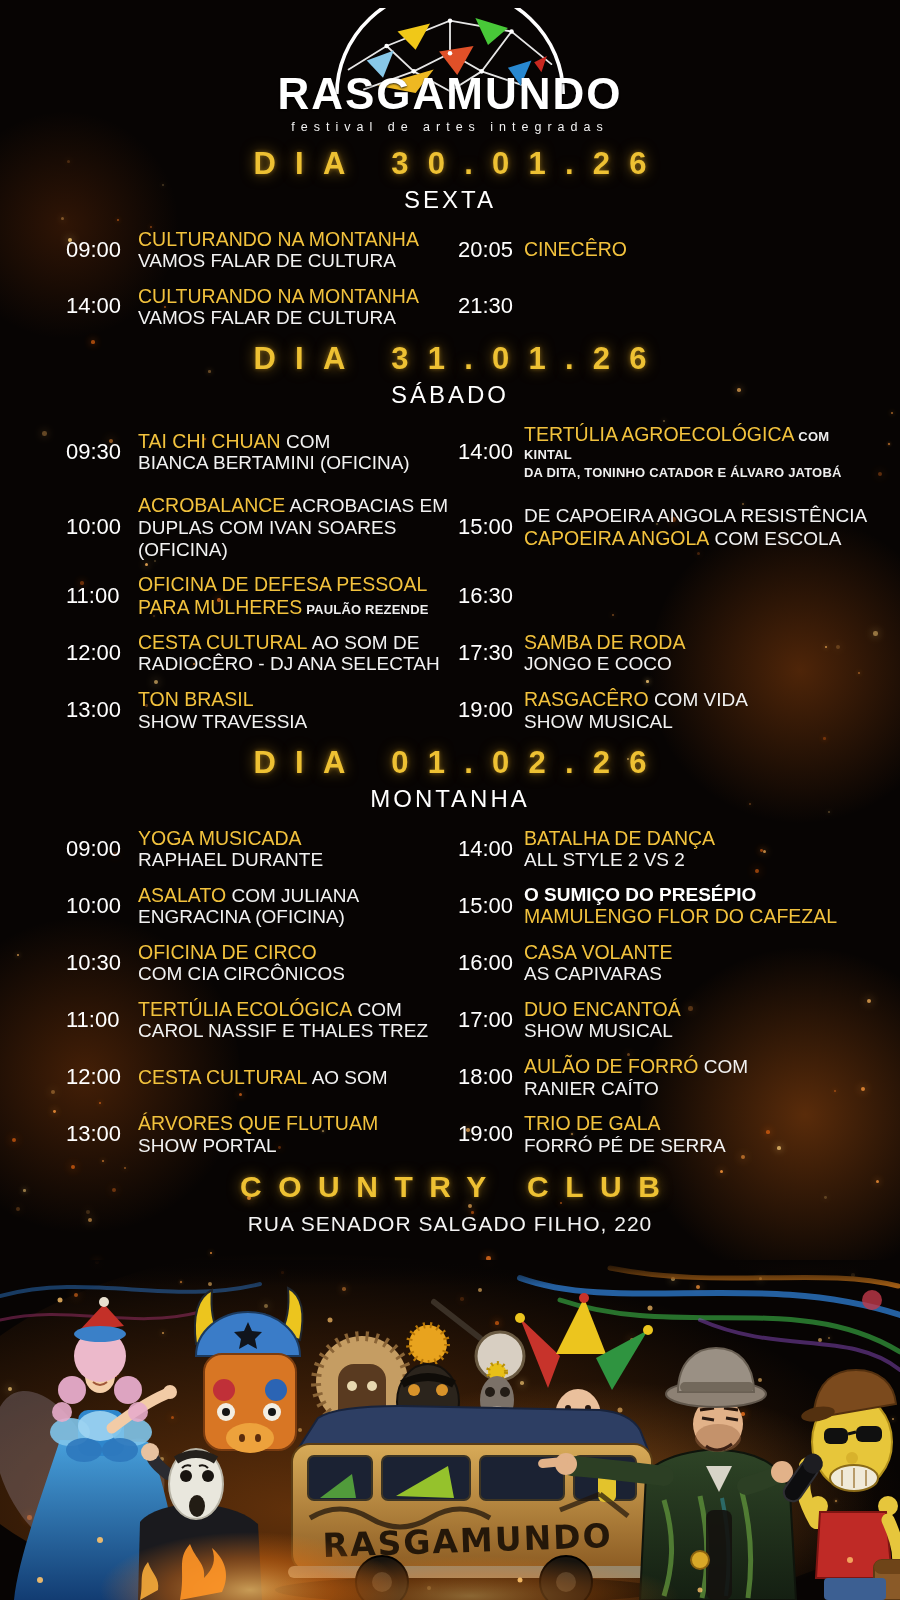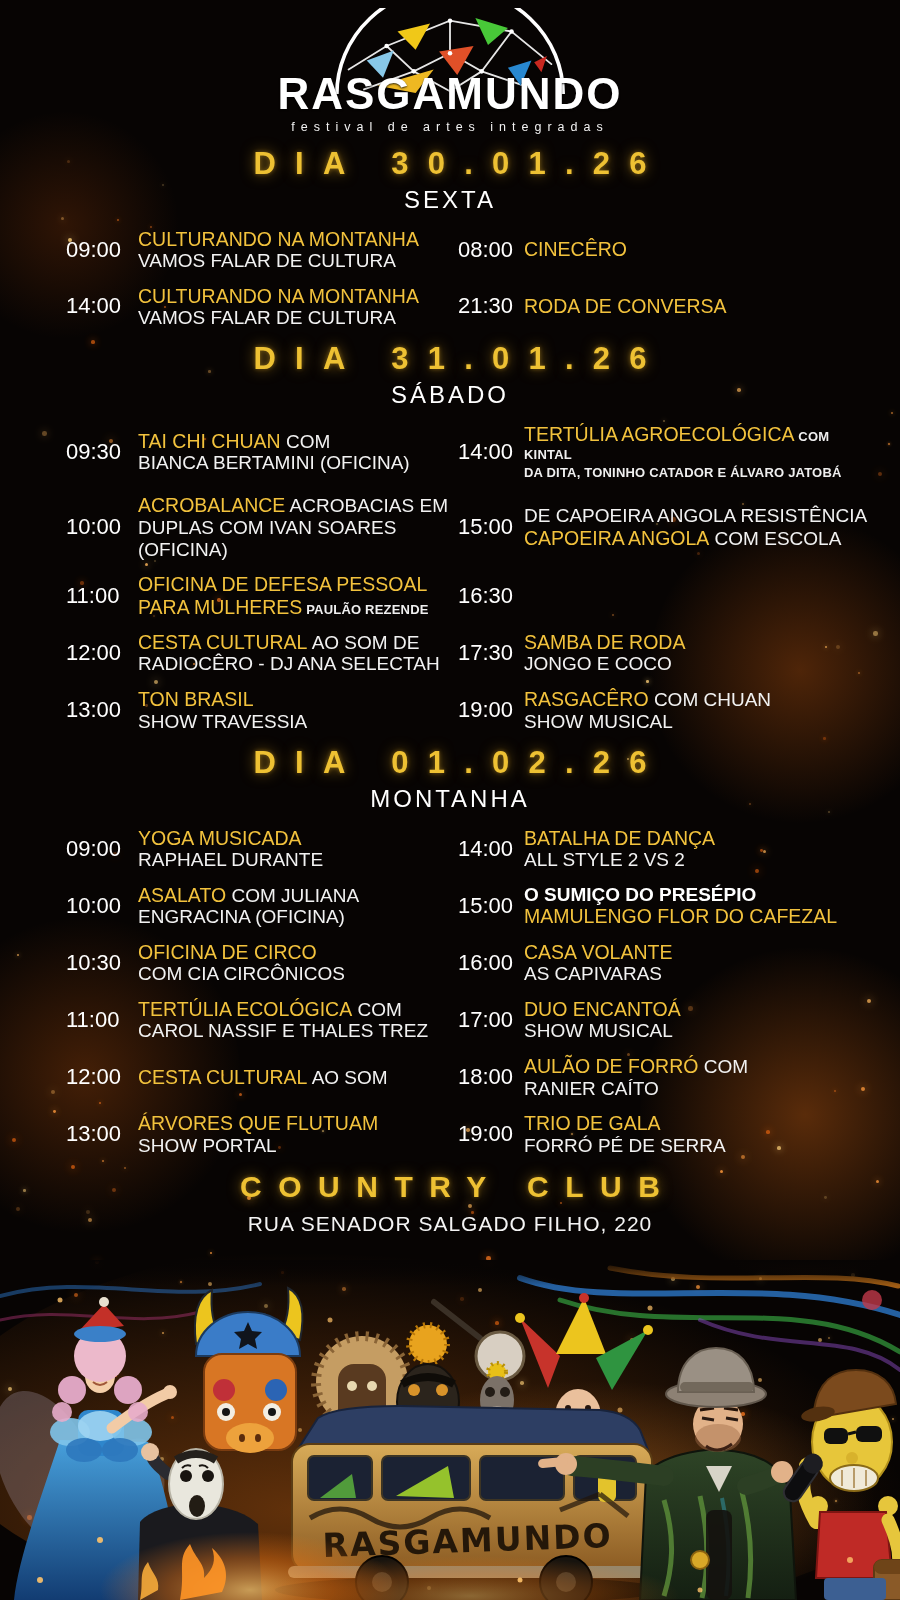--- a/index.html
+++ b/index.html
@@ -221,35 +221,32 @@
         <section class="day-block">
           <div class="day-date">DIA 30.01.26</div>
           <div class="weekday">SEXTA</div>
           <div class="rows">
             <div class="row">
               <div class="cell-time">09:00</div>
               <div class="cell-text">
                 <div class="line"><span class="seg-title">CULTURANDO NA MONTANHA</span></div>
                 <div class="line"><span class="seg-normal">VAMOS FALAR DE CULTURA</span></div>
               </div>
-              <div class="cell-time">08:00</div>
+              <div class="cell-time">20:05</div>
               <div class="cell-text">
                 <div class="line"><span class="seg-title">CINECÊRO</span></div>
               </div>
             </div>
             <div class="row">
               <div class="cell-time">14:00</div>
               <div class="cell-text">
                 <div class="line"><span class="seg-title">CULTURANDO NA MONTANHA</span></div>
                 <div class="line"><span class="seg-normal">VAMOS FALAR DE CULTURA</span></div>
               </div>
               <div class="cell-time">21:30</div>
-              <div class="cell-text">
-                <div class="line"><span class="seg-title">RODA DE CONVERSA</span></div>
-              </div>
             </div>
           </div>
         </section>
         <section class="day-block">
           <div class="day-date">DIA 31.01.26</div>
           <div class="weekday">SÁBADO</div>
           <div class="rows">
             <div class="row">
               <div class="cell-time">09:30</div>
               <div class="cell-text">
@@ -295,21 +292,21 @@
               </div>
             </div>
             <div class="row">
               <div class="cell-time">13:00</div>
               <div class="cell-text">
                 <div class="line"><span class="seg-title">TON BRASIL</span></div>
                 <div class="line"><span class="seg-normal">SHOW TRAVESSIA</span></div>
               </div>
               <div class="cell-time">19:00</div>
               <div class="cell-text">
-                <div class="line"><span class="seg-title">RASGACÊRO</span><span class="seg-normal"> COM CHUAN</span></div>
+                <div class="line"><span class="seg-title">RASGACÊRO</span><span class="seg-normal"> COM VIDA</span></div>
                 <div class="line"><span class="seg-normal">SHOW MUSICAL</span></div>
               </div>
             </div>
           </div>
         </section>
         <section class="day-block">
           <div class="day-date">DIA 01.02.26</div>
           <div class="weekday">MONTANHA</div>
           <div class="rows">
             <div class="row">

